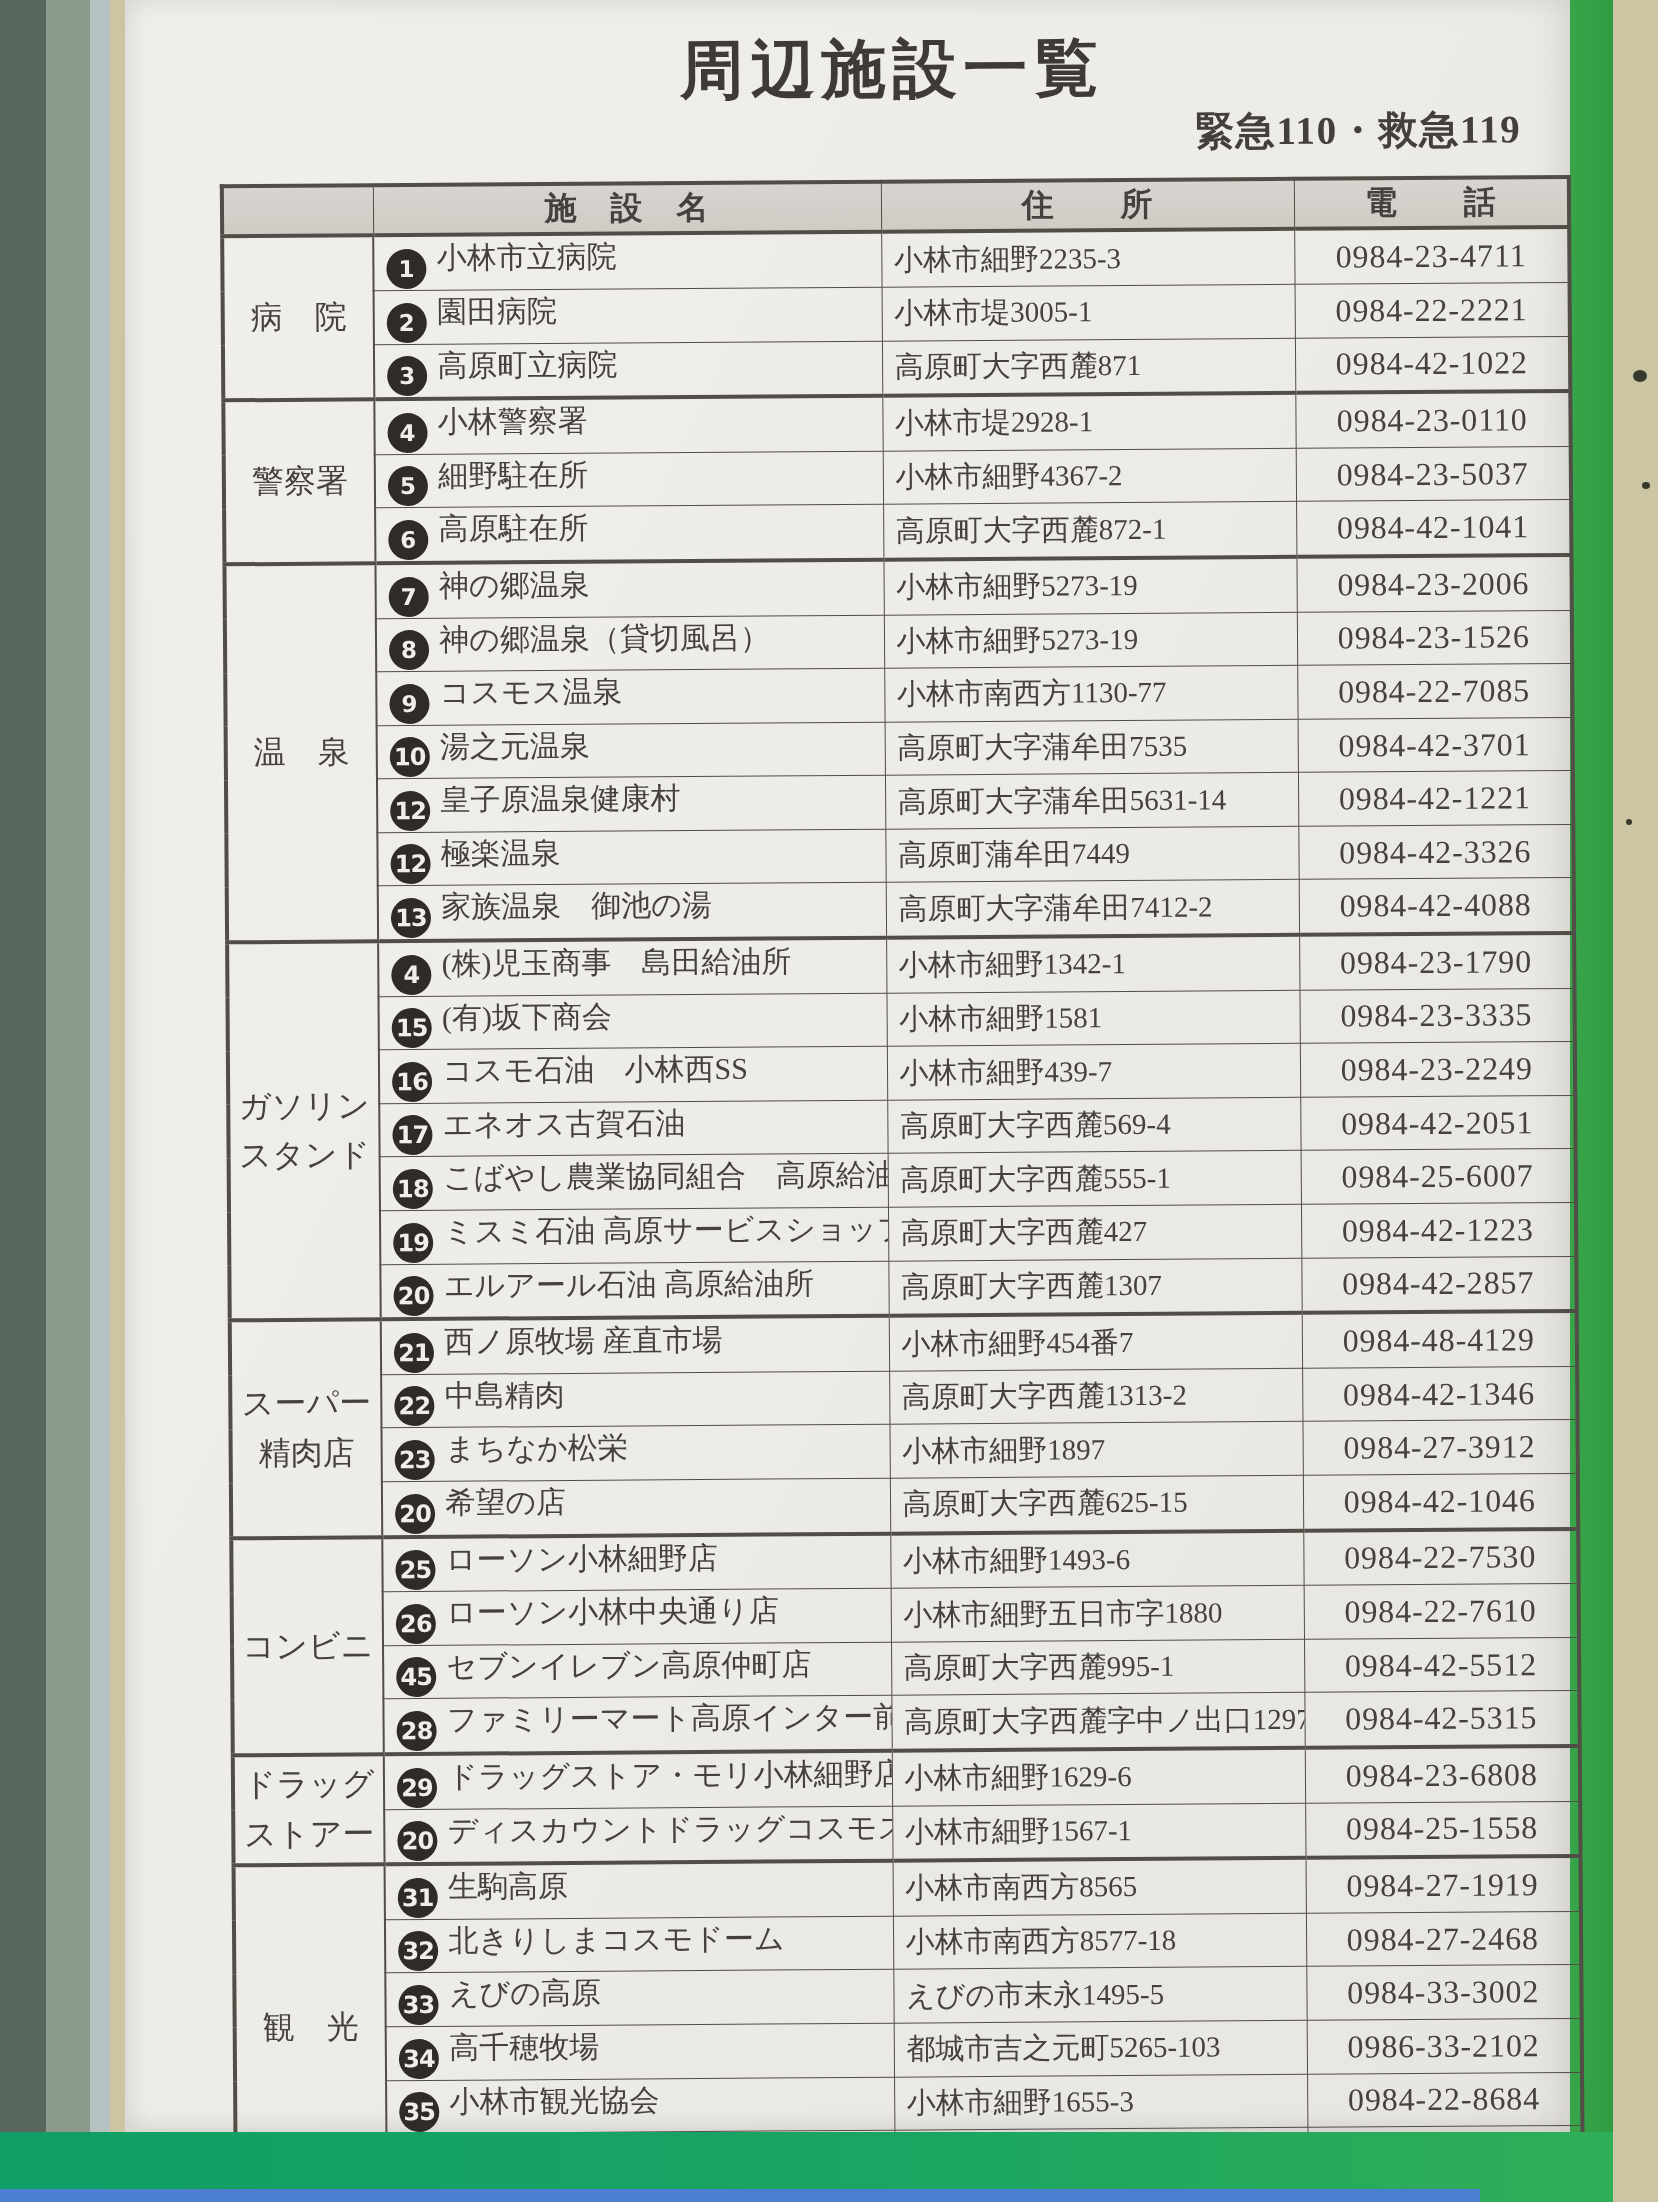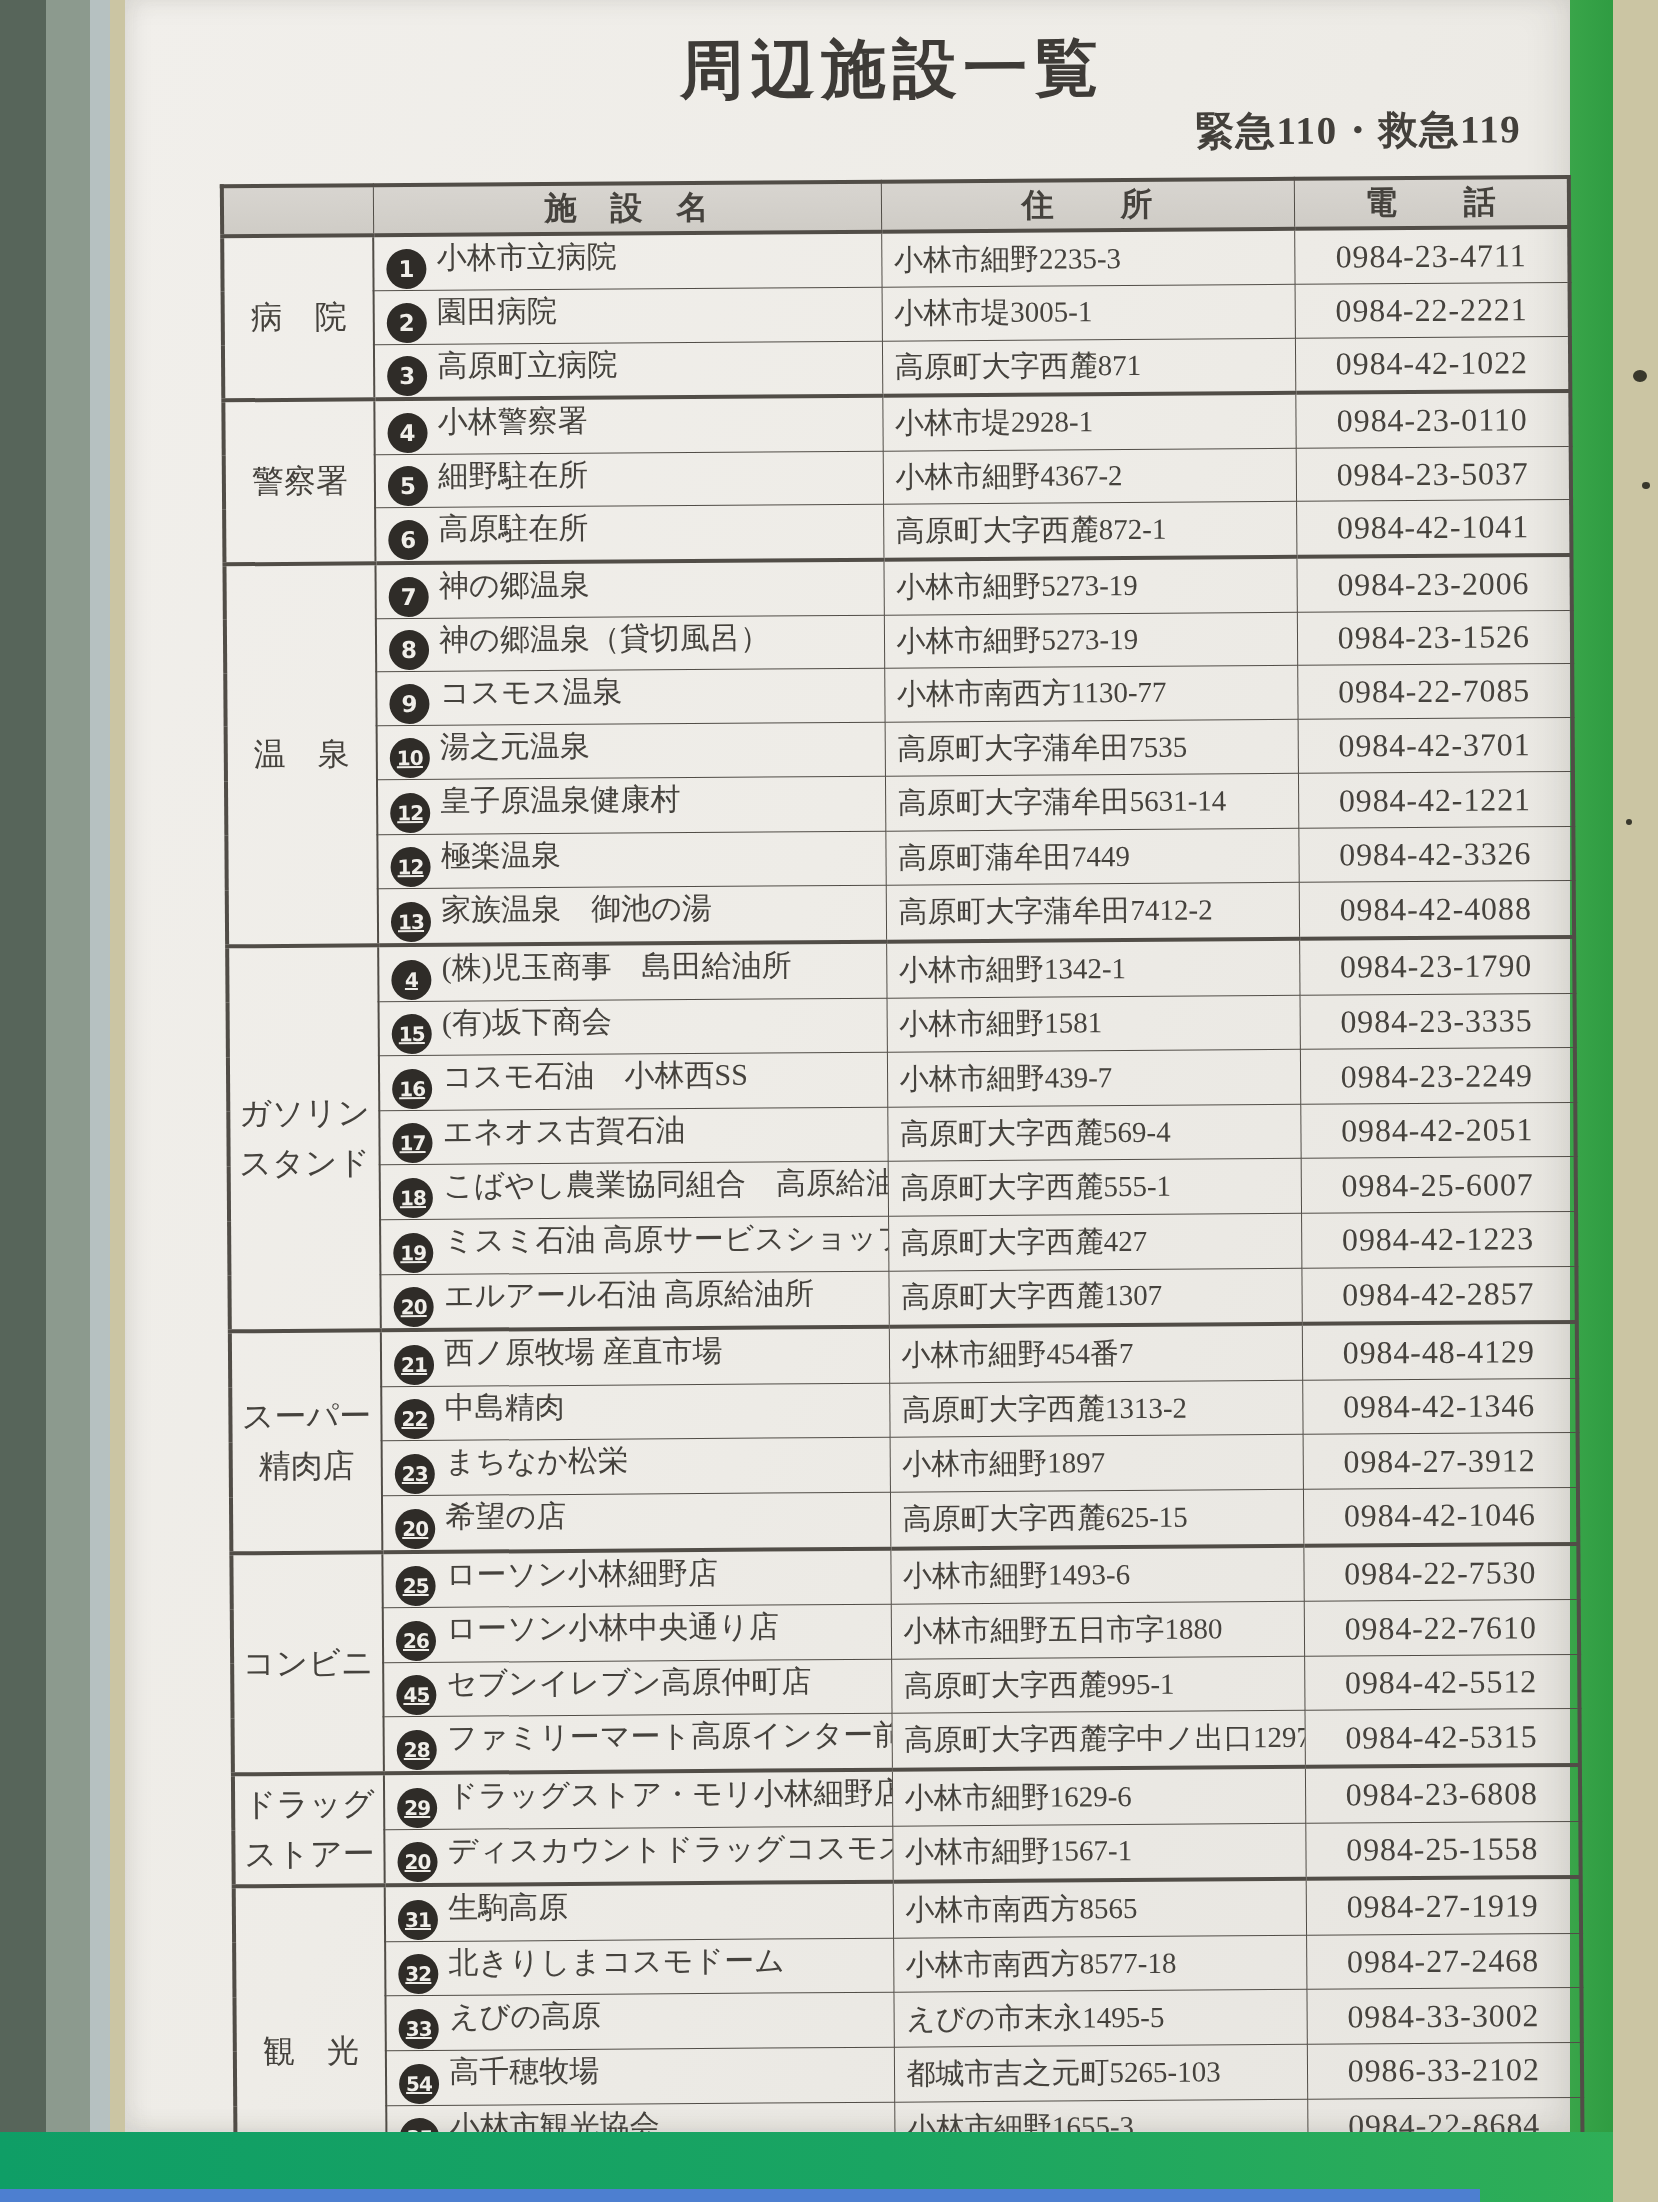--- a/index.html
+++ b/index.html
@@ -42,21 +42,21 @@
   tbody td{height:52px;background:transparent;}
   tr.group-start td{border-top:4.3px solid var(--line);}
   td.cat{text-align:center;font-size:32px;line-height:1.55;font-weight:500;border-right:2.6px solid var(--line);}
   td.name{font-size:30px;padding-left:12px;white-space:nowrap;overflow:hidden;}
   td.addr{font-size:29px;padding-left:12px;white-space:nowrap;overflow:hidden;}
   td.phone{font-size:32px;text-align:center;letter-spacing:0.9px;font-variant-numeric:tabular-nums;}
   .num{display:inline-flex;align-items:center;justify-content:center;
     width:40px;height:40px;border-radius:50%;background:#2f2c28;color:#f0eee9;
     font-family:"DejaVu Sans","Liberation Sans",sans-serif;font-weight:700;font-size:23px;
     margin-right:10.3px;vertical-align:-8.6px;}
-  .num.two{font-size:20px;letter-spacing:-0.9px;text-decoration:underline;}
+  .num.two{font-size:24px;letter-spacing:-0.9px;}
 </style>
 </head>
 <body>
 
 <div class="left-strip"></div>
 <div class="right-green"></div>
 <div class="speck" style="left:1633px;top:370px;width:13.8px;height:12px;"></div>
 <div class="speck" style="left:1642px;top:482px;width:7.7px;height:6.9px;"></div>
 <div class="speck" style="left:1626px;top:819px;width:6px;height:6px;"></div>
 
@@ -247,21 +247,21 @@
             <td class="name"><span class="num two">32</span><span>北きりしまコスモドーム</span></td>
             <td class="addr">小林市南西方8577-18</td>
             <td class="phone">0984-27-2468</td>
           </tr>
           <tr>
             <td class="name"><span class="num two">33</span><span>えびの高原</span></td>
             <td class="addr">えびの市末永1495-5</td>
             <td class="phone">0984-33-3002</td>
           </tr>
           <tr>
-            <td class="name"><span class="num two">54</span><span>高千穂牧場</span></td>
+            <td class="name"><span class="num two">34</span><span>高千穂牧場</span></td>
             <td class="addr">都城市吉之元町5265-103</td>
             <td class="phone">0986-33-2102</td>
           </tr>
           <tr>
             <td class="name"><span class="num two">35</span><span>小林市観光協会</span></td>
             <td class="addr">小林市細野1655-3</td>
             <td class="phone">0984-22-8684</td>
           </tr>
           <tr>
             <td class="name"><span class="num two">36</span><span>高原町観光協会</span></td>

